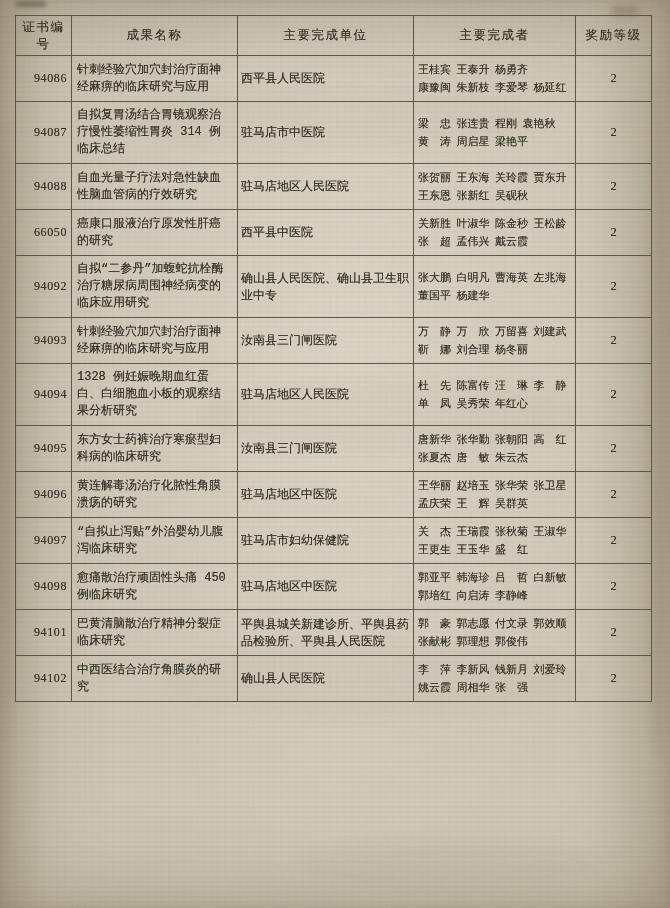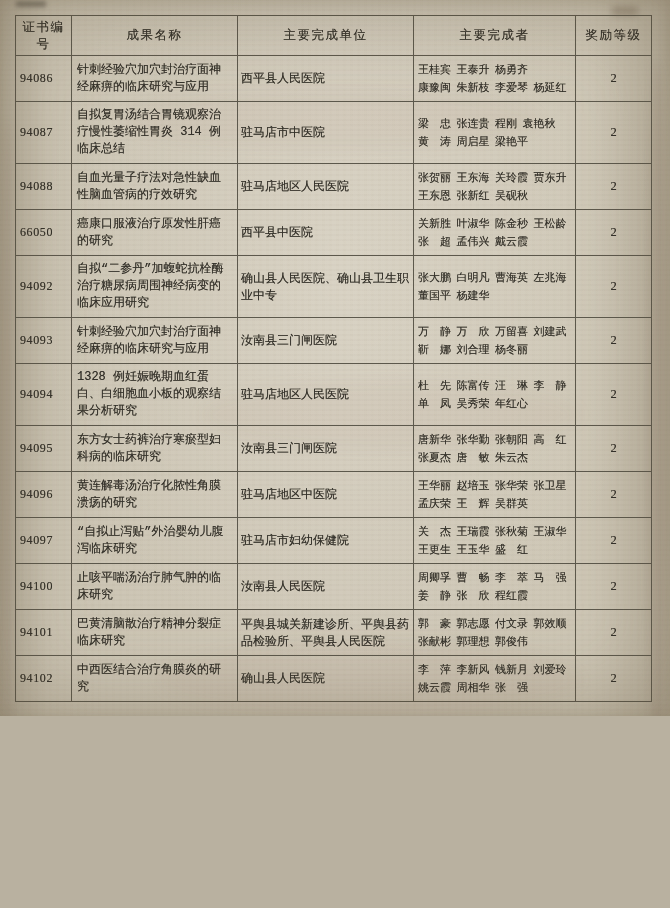--- a/index.html
+++ b/index.html
@@ -2,21 +2,21 @@
 <html><head>
 <meta charset="utf-8">
 <style>
   html,body{margin:0;padding:0;}
   body{
     width:670px;height:908px;overflow:hidden;
     font-family:"Liberation Serif","DejaVu Serif",serif;
     background:#b9b1a0;
   }
   .scan-page{
-    position:relative;width:670px;height:716px;overflow:hidden;
+    position:relative;width:670px;height:908px;overflow:hidden;
     background:
       radial-gradient(ellipse at 52% 38%, rgba(255,253,245,0.20), rgba(0,0,0,0) 65%),
       linear-gradient(90deg,#bcb4a2 0%,#ccc5b4 7%,#d0c9b9 50%,#cec7b6 88%,#bfb7a5 100%),
       #cac3b2;
   }
   .vignette{
     position:absolute;inset:0;pointer-events:none;z-index:6;
     box-shadow:inset 0 0 95px rgba(92,78,52,0.40), inset 0 0 16px rgba(120,100,70,0.22);
   }
   .grain{
@@ -44,21 +44,21 @@
     border:1px solid #5c584c;
     text-shadow:0 0 0.6px rgba(58,52,40,0.65);
   }
   table.awards{border:1.6px solid #4f4b40;}
   thead th{
     height:37px;font-weight:normal;font-size:12.5px;letter-spacing:1.5px;
     text-align:center;border-bottom-width:1.4px;
   }
   tbody tr{height:46px;}
   tbody td{font-size:12px;vertical-align:middle;padding:5px 4px;}
-  td.id-cell{text-align:left;letter-spacing:0.6px;font-size:12px;}
+  td.id-cell{text-align:right;letter-spacing:0.6px;font-size:12px;}
   td.title-cell{line-height:17px;padding:5px 5px;font-family:Liberation Mono, monospace;}
   td.unit-cell{line-height:17px;padding:5px 3px;}
   td.authors-cell{font-size:11px;line-height:17.5px;padding:4px 4px;}
   td.authors-cell .authors-line{white-space:pre-wrap;}
   td.award-cell{text-align:center;font-size:12.5px;}
 </style>
 </head>
 <body>
 
 <div class="scan-page">
@@ -183,26 +183,26 @@
           <td class="id-cell">94097</td>
           <td class="title-cell">“自拟止泻贴”外治婴幼儿腹泻临床研究</td>
           <td class="unit-cell">驻马店市妇幼保健院</td>
           <td class="authors-cell">
             <div class="authors-line">关　杰  王瑞霞  张秋菊  王淑华</div>
             <div class="authors-line">王更生  王玉华  盛　红</div>
           </td>
           <td class="award-cell">2</td>
         </tr>
         <tr>
-          <td class="id-cell">94100</td>
-          <td class="title-cell">止咳平喘汤治疗肺气肿的临床研究</td>
-          <td class="unit-cell">汝南县人民医院</td>
-          <td class="authors-cell">
-            <div class="authors-line">周卿孚  曹　畅  李　萃  马　强</div>
-            <div class="authors-line">姜　静  张　欣  程红霞</div>
+          <td class="id-cell">94098</td>
+          <td class="title-cell">愈痛散治疗顽固性头痛 450 例临床研究</td>
+          <td class="unit-cell">驻马店地区中医院</td>
+          <td class="authors-cell">
+            <div class="authors-line">郭亚平  韩海珍  吕　哲  白新敏</div>
+            <div class="authors-line">郭培红  向启涛  李静峰</div>
           </td>
           <td class="award-cell">2</td>
         </tr>
         <tr>
           <td class="id-cell">94101</td>
           <td class="title-cell">巴黄清脑散治疗精神分裂症临床研究</td>
           <td class="unit-cell">平舆县城关新建诊所、平舆县药品检验所、平舆县人民医院</td>
           <td class="authors-cell">
             <div class="authors-line">郭　豪  郭志愿  付文录  郭效顺</div>
             <div class="authors-line">张献彬  郭理想  郭俊伟</div>

